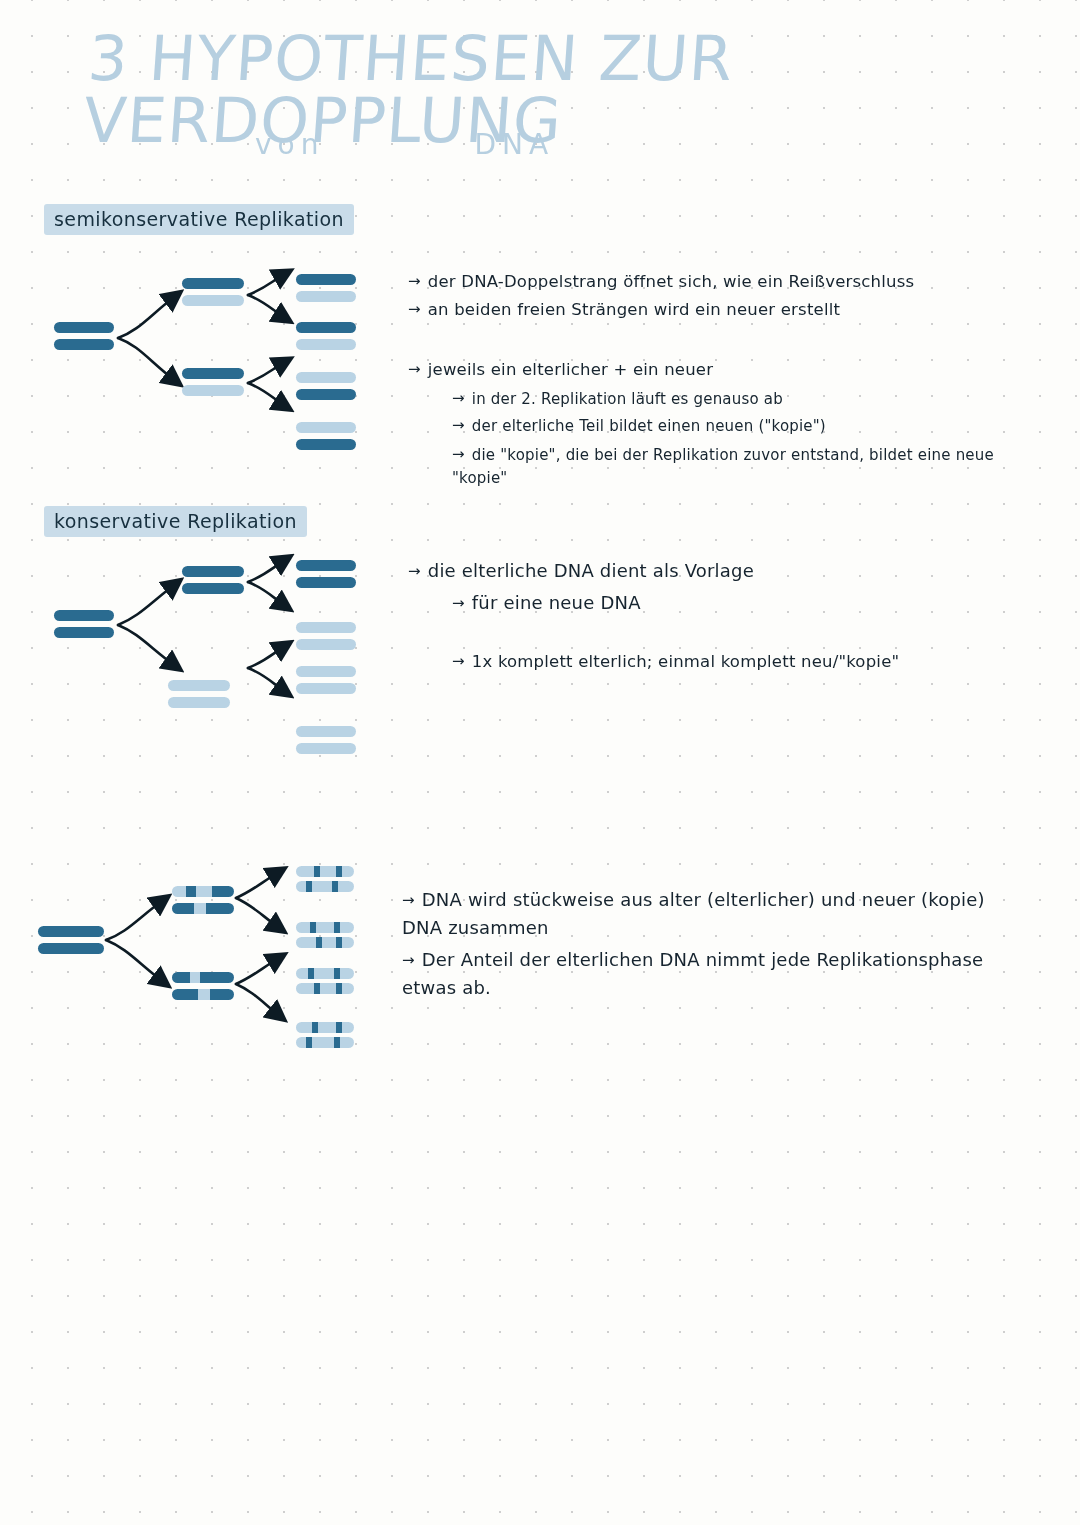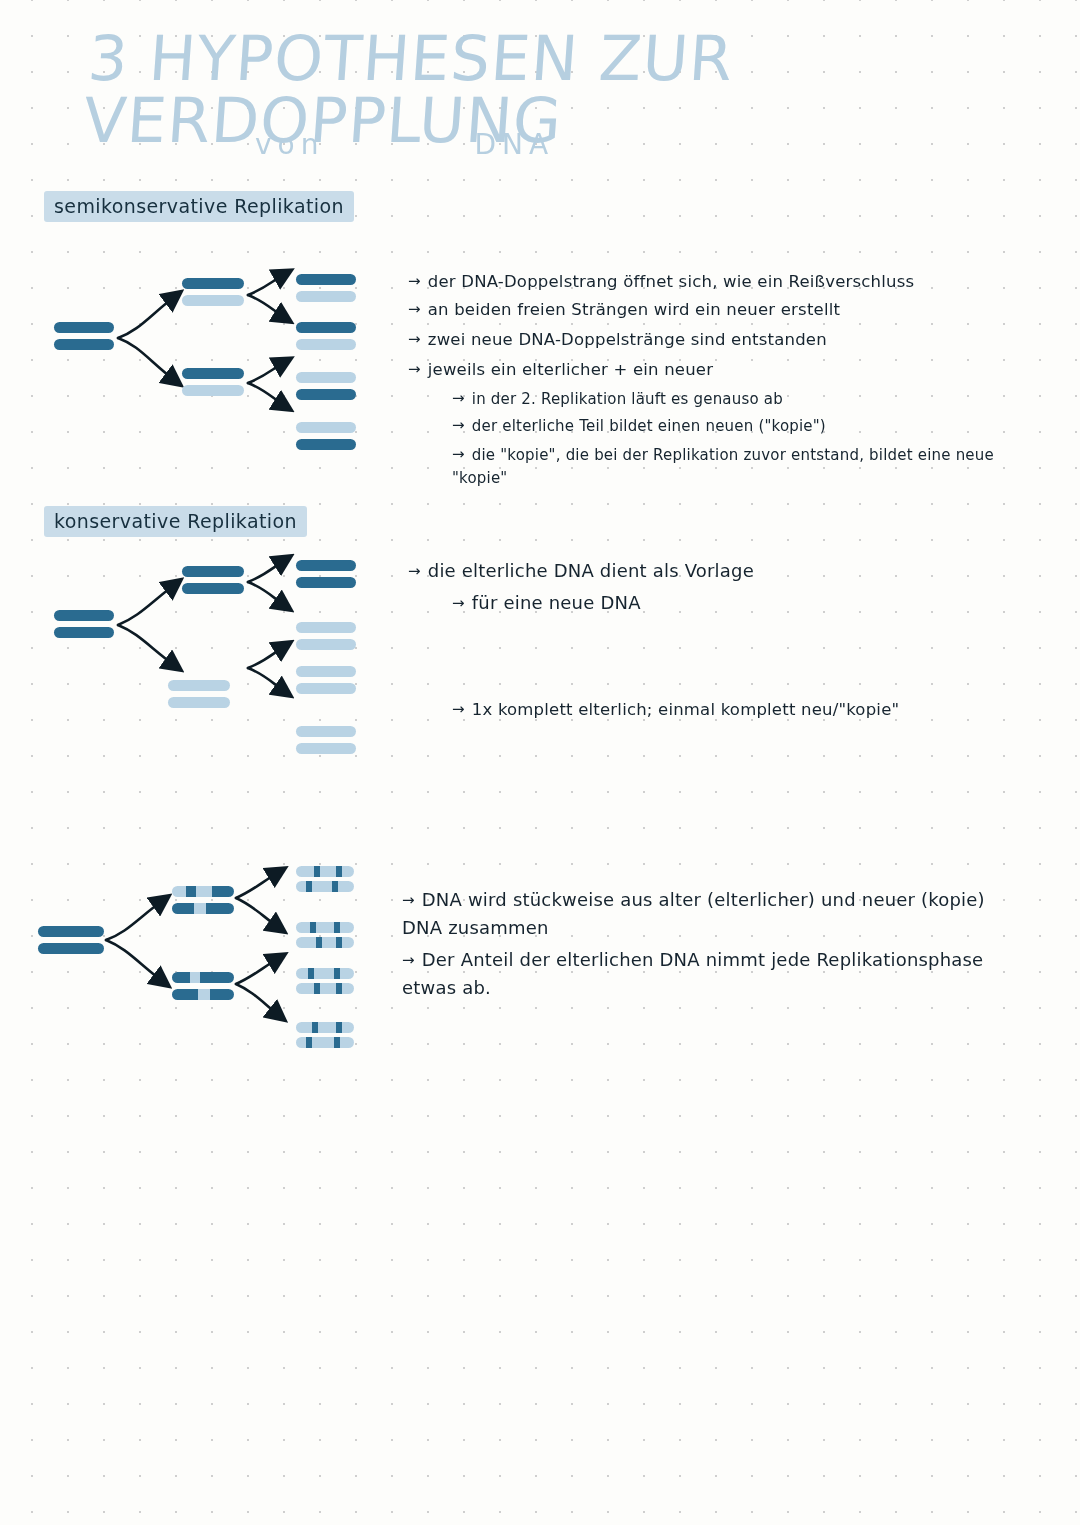--- a/index.html
+++ b/index.html
@@ -33,21 +33,21 @@
   
   .sec-head{
     position:absolute;
     font-size:19px;
     color:#17303f;
     background:#c9dce9;
     padding:4px 10px 5px 10px;
     border-radius:3px;
     letter-spacing:.4px;
   }
-  #head-semi{left:44px;top:191px;text-align:center;}
+  #head-semi{left:44px;top:204px;text-align:center;}
   #head-kons{left:44px;top:506px;}
   #head-disp{left:34px;top:800px;}
 
   
   .bar{position:absolute;border-radius:7px;height:11px;}
   .bar.dark{background:#2a6b90;}
   .bar.light{background:#b9d3e4;}
 
   .pair{position:absolute;}
   .pair .bar{left:0;}
@@ -288,43 +288,40 @@
         <i style="width:14px;background:#b9d3e4;"></i>
     </div>
   </div>
 
   <div class="note" style="left:408px;top:272px;">
     <span class="arrowglyph">→</span><span>der DNA-Doppelstrang öffnet sich, wie ein Reißverschluss</span>
   </div>
   <div class="note" style="left:408px;top:300px;">
     <span class="arrowglyph">→</span><span>an beiden freien Strängen wird ein neuer erstellt</span>
   </div>
-  <div class="note" style="left:408px;top:330px;">
-    <span class="arrowglyph">→</span><span>zwei neue DNA-Doppelstränge sind entstanden</span>
-  </div>
   <div class="note" style="left:408px;top:360px;">
     <span class="arrowglyph">→</span><span>jeweils ein elterlicher + ein neuer</span>
   </div>
   <div class="note note-l2" style="left:408px;top:390px;">
     <span class="arrowglyph">→</span><span>in der 2. Replikation läuft es genauso ab</span>
   </div>
   <div class="note note-l2" style="left:408px;top:417px;">
     <span class="arrowglyph">→</span><span>der elterliche Teil bildet einen neuen ("kopie")</span>
   </div>
   <div class="note note-l2 wrap" style="left:408px;top:444px;width:600px;line-height:1.5;">
     <span class="arrowglyph">→</span><span>die "kopie", die bei der Replikation zuvor entstand, bildet eine neue "kopie"</span>
   </div>
 
   <div class="note bigger" style="left:408px;top:560px;">
     <span class="arrowglyph">→</span><span>die elterliche DNA dient als Vorlage</span>
   </div>
   <div class="note bigger" style="left:452px;top:592px;">
     <span class="arrowglyph">→</span><span>für eine neue DNA</span>
   </div>
-  <div class="note" style="left:452px;top:652px;margin-top:48px;">
+  <div class="note" style="left:452px;top:652px;">
     <span class="arrowglyph">→</span><span>1x komplett elterlich; einmal komplett neu/"kopie"</span>
   </div>
 
   <div class="note wrap bigger" style="left:402px;top:886px;width:620px;line-height:1.55;">
     <span class="arrowglyph">→</span><span>DNA wird stückweise aus alter (elterlicher) und neuer (kopie) DNA zusammen</span>
   </div>
   <div class="note wrap bigger" style="left:402px;top:946px;width:620px;line-height:1.55;">
     <span class="arrowglyph">→</span><span>Der Anteil der elterlichen DNA nimmt jede Replikationsphase etwas ab.</span>
   </div>
 

